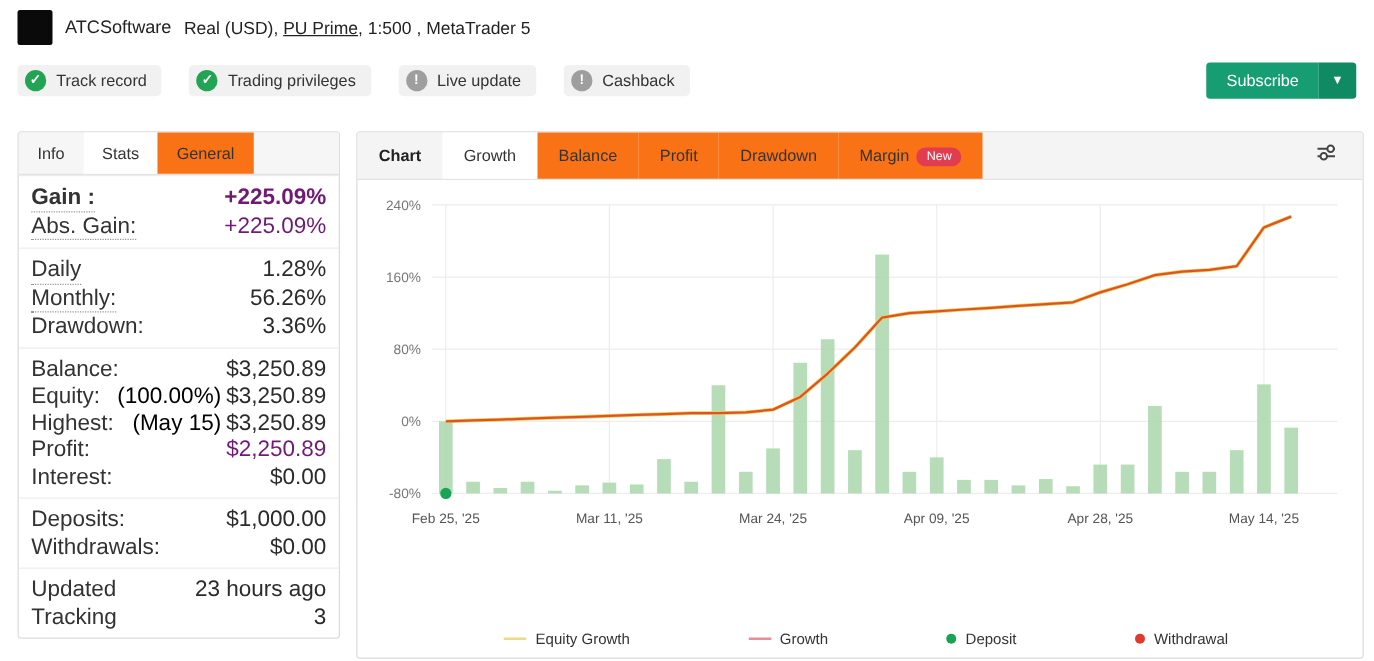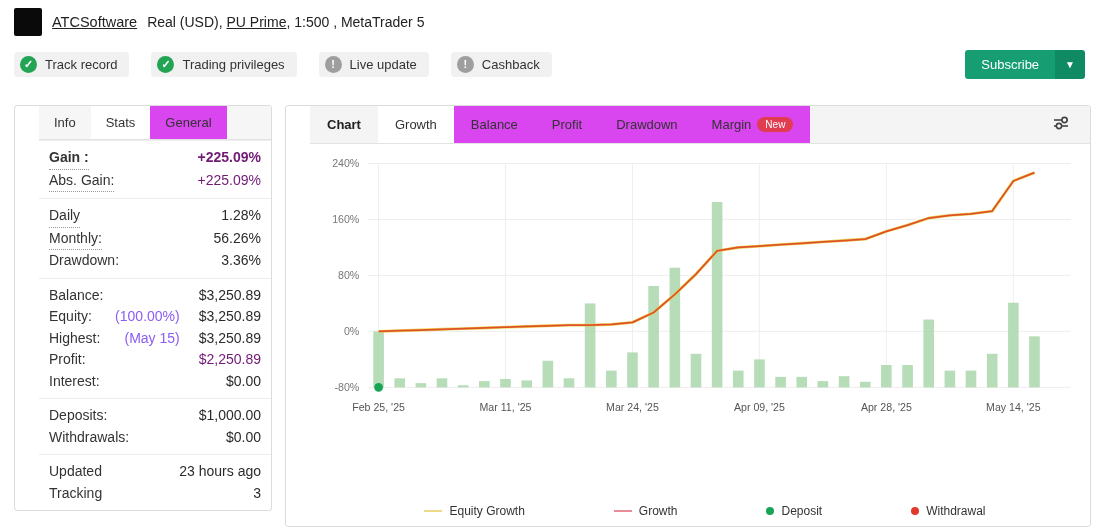--- a/index.html
+++ b/index.html
@@ -3,54 +3,54 @@
 <meta charset="utf-8">
 <style>
   * { margin:0; padding:0; box-sizing:border-box; }
   body { font-family:"Liberation Sans", sans-serif; background:#fff; }
   .page { width:1099px; height:529px; background:#fff; overflow:hidden; position:relative; }
 
   
   .hdr { padding:8px 14px 0 14px; }
   .hdr-row1 { display:flex; align-items:center; gap:10px; }
   .logo { width:28px; height:28px; background:#0a0a0a; border-radius:2px; flex:0 0 auto; }
-  .acct-link { font-size:14.5px; color:#222; text-decoration:underline; font-weight:400; cursor:pointer; }
+  .acct-link { font-size:14.5px; color:#222; font-weight:400; cursor:pointer; }
   .acct-meta { font-size:14px; color:#222; }
   .acct-meta .lnk { text-decoration:underline; cursor:pointer; }
   .hdr-row2 { display:flex; align-items:center; margin-top:14px; }
   .badges { display:flex; gap:22px; }
   .badge { display:flex; align-items:center; gap:8px; background:#f1f1f1; border-radius:4px; padding:4px 12px 4px 6px; font-size:13px; color:#333; }
   .bicon { width:17px; height:17px; border-radius:50%; color:#fff; font-size:11px; line-height:17px; text-align:center; font-weight:bold; flex:0 0 auto; }
   .bicon.ok { background:#23a455; }
   .bicon.warn { background:#9e9e9e; }
   .subscribe-wrap { margin-left:auto; display:flex; }
   .subscribe-main { background:#169d72; color:#fff; font-size:13px; padding:7px 16px; border:none; border-radius:3px 0 0 3px; cursor:pointer;text-align:right; }
   .subscribe-caret { background:#0f8a62; color:#fff; border:none; border-radius:0 3px 3px 0; padding:7px 10px; font-size:10px; cursor:pointer; }
 
   
   .main { display:flex; gap:13px; margin:26px 8px 0 14px; }
-  .panel { border:1px solid #dcdcdc; border-radius:3px; background:#fff;padding-left:24px; }
+  .panel { border:1px solid #dcdcdc; border-radius:3px; background:#fff; }
 
   
   .stats-panel { width:258px; flex:0 0 auto; height:406px; }
   .tabs { display:flex; background:#f6f6f6; border-bottom:1px solid #e3e3e3; }
   .tab { padding:9px 15px; font-size:13px; color:#333; cursor:pointer; }
   .tab.active { background:#fff; }
-  .tab.alt { background:#d946ef; }
+  .tab.alt { background:#f97316; }
   .tab.bold-label { font-weight:bold; color:#222; }
   .stat-section { padding:6px 10px; border-top:1px solid #ededed; }
   .stat-section:first-of-type { border-top:none; padding-top:8px; }
-  .srow { display:flex; justify-content:space-between; align-items:baseline; line-height:21.5px; font-size:14px; color:#333; }
+  .srow { display:flex; justify-content:space-between; align-items:baseline; line-height:21.5px; font-size:18px; color:#333; }
   .srow .lbl { color:#333; }
   .srow .lbl.dot { border-bottom:1px dotted #999; }
   .srow .lbl.b { font-weight:bold; }
   .srow .val { color:#2b2b2b; }
   .srow .val.green { color:#701a75; }
   .srow .val.b { font-weight:bold; }
-  .srow .pre { color:#8b5cf6; margin-right:19px; }
+  .srow .pre { color:#000000; margin-right:4px; }
 
   
   .chart-panel { flex:1; height:422px; display:flex; flex-direction:column; }
   .chart-tabs { display:flex; align-items:stretch; background:#f4f4f4; border-bottom:1px solid #e3e3e3; }
   .chart-tabs .tab { padding:11px 17px; }
   .newpill { background:#e23c50; color:#fff; font-size:10px; border-radius:999px; padding:2px 8px; margin-left:6px; vertical-align:1px; }
   .filter-btn { margin-left:auto; align-self:center; margin-right:14px; cursor:pointer; padding:4px; }
   .chart-body { flex:1; padding:6px 6px 0 2px; }
   .chart-svg { width:100%; display:block; }
   .legend { display:flex; justify-content:space-around; padding:2px 60px 8px 70px; font-size:12px; color:#333; }

